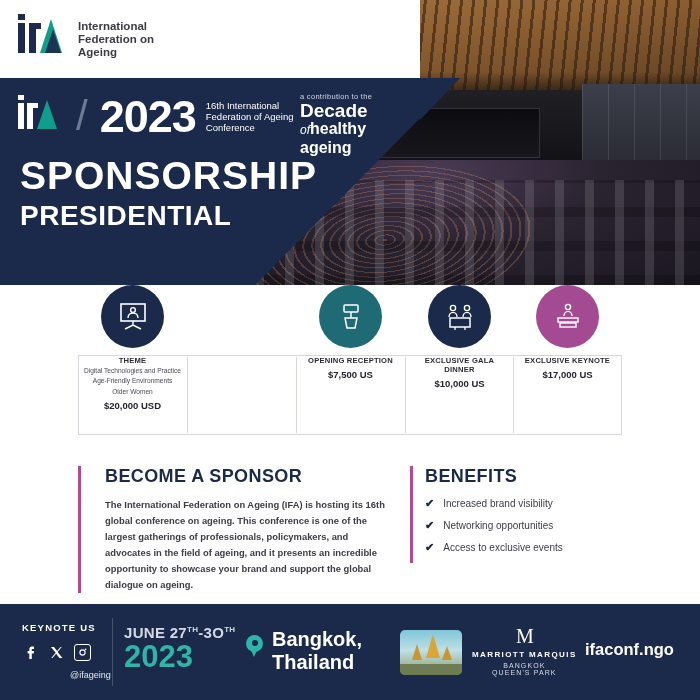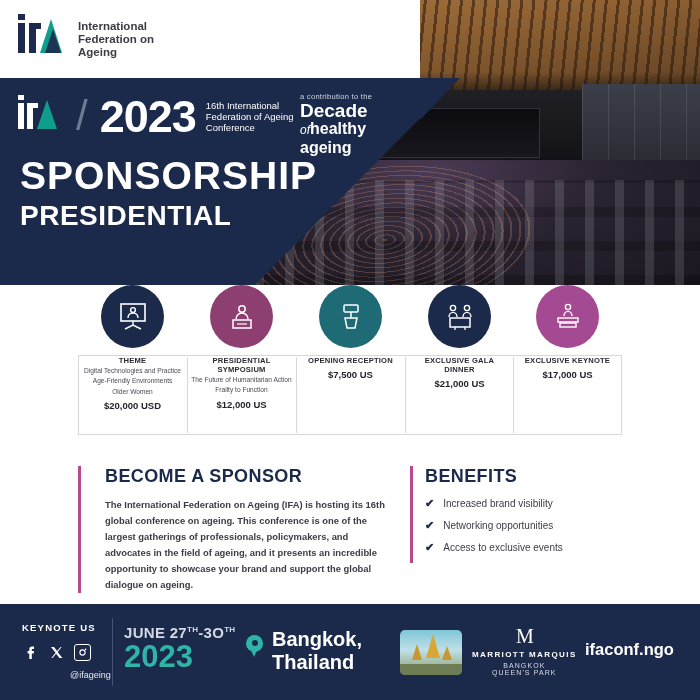--- a/index.html
+++ b/index.html
@@ -373,36 +373,20 @@
       </div>
       <div class="tier-body">
         <div class="tier-name">THEME</div>
         <div class="tier-desc">Digital Technologies and Practice</div>
         <div class="tier-desc">Age-Friendly Environments</div>
         <div class="tier-desc">Older Women</div>
         <div class="tier-price">$20,000 USD</div>
       </div>
     </div>
 
-    <div class="tier" style="left:187px">
-      <div class="tier-circle" style="background:#8e3f72">
-        <svg width="34" height="34" viewBox="0 0 34 34" aria-hidden="true">
-          <circle cx="17" cy="9" r="3.2" fill="none" stroke="#fff" stroke-width="1.5"></circle>
-          <path d="M11 19c0-3.4 2.7-6 6-6s6 2.6 6 6" fill="none" stroke="#fff" stroke-width="1.5"></path>
-          <rect x="8" y="20" width="18" height="8" fill="none" stroke="#fff" stroke-width="1.5"></rect>
-          <path d="M12 24h10" stroke="#fff" stroke-width="1.2"></path>
-        </svg>
-      </div>
-      <div class="tier-body">
-        <div class="tier-name">PRESIDENTIAL SYMPOSIUM</div>
-        <div class="tier-desc">The Future of Humanitarian Action</div>
-        <div class="tier-desc">Frailty to Function</div>
-        <div class="tier-price">$12,000 US</div>
-      </div>
-    </div>
 
     <div class="tier" style="left:296px">
       <div class="tier-circle" style="background:#1f6b75">
         <svg width="34" height="34" viewBox="0 0 34 34" aria-hidden="true">
           <rect x="10" y="5" width="14" height="7" rx="1" fill="none" stroke="#fff" stroke-width="1.5"></rect>
           <path d="M17 12v6" stroke="#fff" stroke-width="1.5"></path>
           <path d="M11 18h12l-2 10h-8z" fill="none" stroke="#fff" stroke-width="1.5"></path>
         </svg>
       </div>
       <div class="tier-body">
@@ -416,21 +400,21 @@
         <svg width="34" height="34" viewBox="0 0 34 34" aria-hidden="true">
           <circle cx="10" cy="8" r="2.6" fill="none" stroke="#fff" stroke-width="1.4"></circle>
           <circle cx="24" cy="8" r="2.6" fill="none" stroke="#fff" stroke-width="1.4"></circle>
           <path d="M6 17c0-2.6 1.8-4.6 4-4.6s4 2 4 4.6M20 17c0-2.6 1.8-4.6 4-4.6s4 2 4 4.6" fill="none" stroke="#fff" stroke-width="1.4"></path>
           <rect x="7" y="18" width="20" height="9" fill="none" stroke="#fff" stroke-width="1.5"></rect>
           <path d="M12 27v3M22 27v3" stroke="#fff" stroke-width="1.3"></path>
         </svg>
       </div>
       <div class="tier-body">
         <div class="tier-name">EXCLUSIVE GALA DINNER</div>
-        <div class="tier-price">$21,000 US</div>
+        <div class="tier-price">$10,000 US</div>
       </div>
     </div>
 
     <div class="tier" style="left:513px">
       <div class="tier-circle" style="background:#a44a92">
         <svg width="34" height="34" viewBox="0 0 34 34" aria-hidden="true">
           <circle cx="17" cy="7" r="2.6" fill="none" stroke="#fff" stroke-width="1.4"></circle>
           <path d="M13 16c0-2.6 1.8-4.6 4-4.6s4 2 4 4.6" fill="none" stroke="#fff" stroke-width="1.4"></path>
           <rect x="7" y="18" width="20" height="4" fill="none" stroke="#fff" stroke-width="1.4"></rect>
           <rect x="9" y="23" width="16" height="4" fill="none" stroke="#fff" stroke-width="1.4"></rect>

